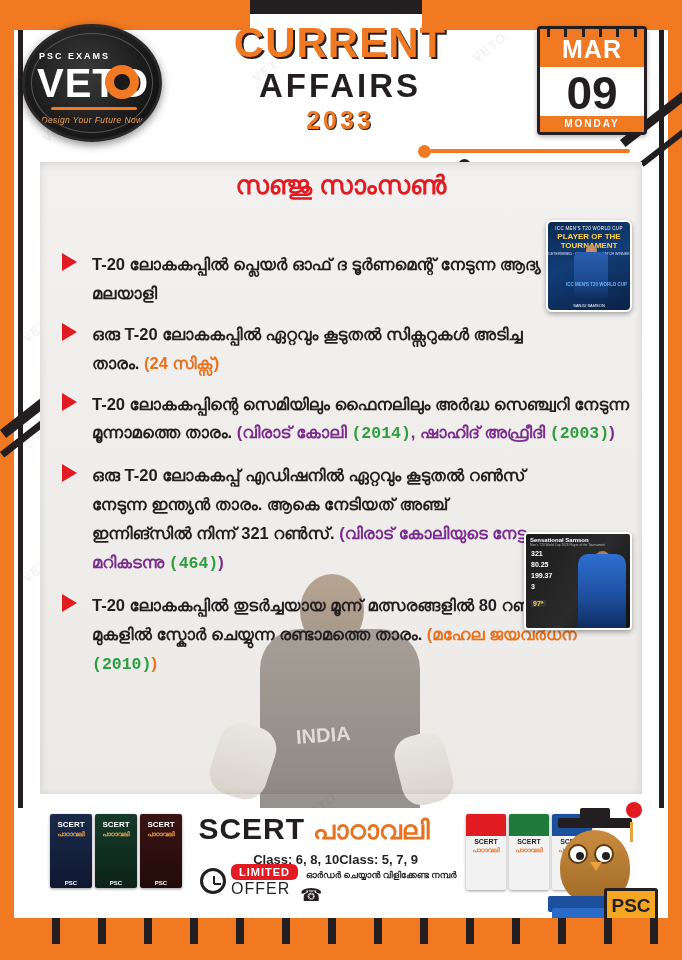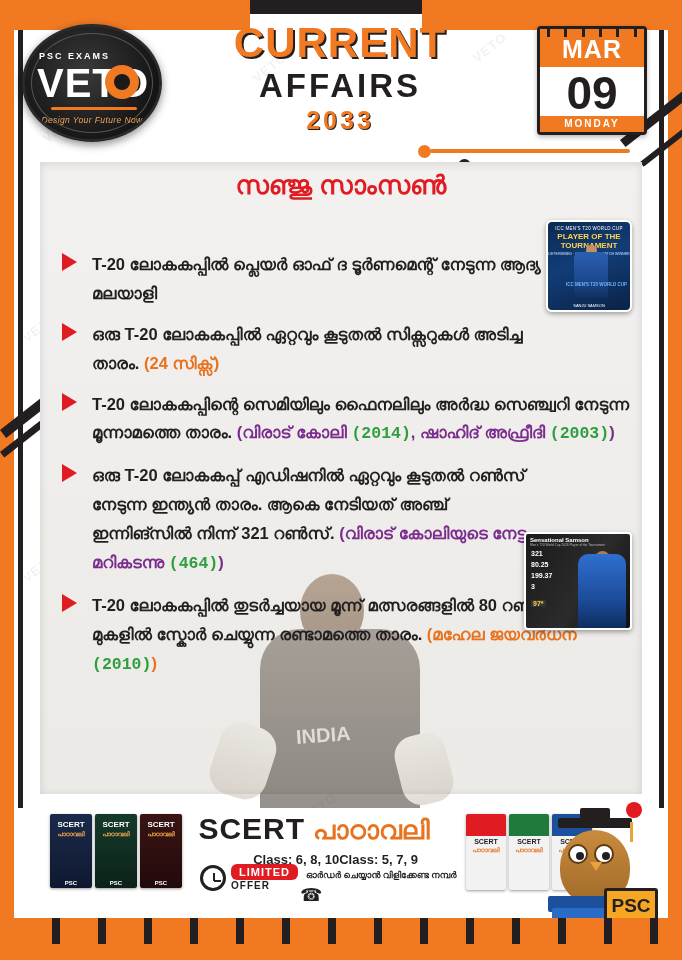--- a/index.html
+++ b/index.html
@@ -277,21 +277,21 @@
 
   .offer {
     position:absolute; left: 186px; top: 56px; width: 120px; display:flex; align-items:center; gap:5px;
   }
   .clock {
     width: 26px; height: 26px; border-radius:50%; border:3px solid #231f20; position:relative; background:#fff;
   }
   .clock:before{content:"";position:absolute;left:10px;top:5px;width:2px;height:8px;background:#231f20;}
   .clock:after{content:"";position:absolute;left:11px;top:12px;width:7px;height:2px;background:#231f20;}
   .offer-tag { background:#e11b22; color:#fff; font-size:11px; font-weight:bold; padding:2px 8px; border-radius:6px; letter-spacing:1px;}
-  .offer-sub { color:#231f20; font-size:10px; font-weight:bold; letter-spacing:1px; }
+  .offer-sub { color:#231f20; font-size:16px; font-weight:normal; letter-spacing:1px; }
 
   .call-mal { position:absolute; left: 292px; top: 62px; font-size: 9px; color:#231f20; font-weight:bold;}
   .phone-row { position:absolute; left: 286px; top: 76px; display:flex; align-items:center; gap:6px;}
   .phone-icon { color:#231f20; font-size: 18px; }
   .phone-num { color:#e11b22; font-size: 24px; font-weight:bold; letter-spacing:.5px;}
 
   .books-right { position:absolute; left: 452px; top: 6px; display:flex; gap:3px; }
   .bkr { width: 40px; height: 76px; border-radius:2px; box-shadow:0 1px 3px rgba(0,0,0,.4); position:relative; overflow:hidden; background:#f2f2f2;}
   .bkr-top { height: 22px; background:#e11b22; }
   .bkr-top.green{ background:#1f7a3c;} .bkr-top.blue{background:#1c4f9c;}

